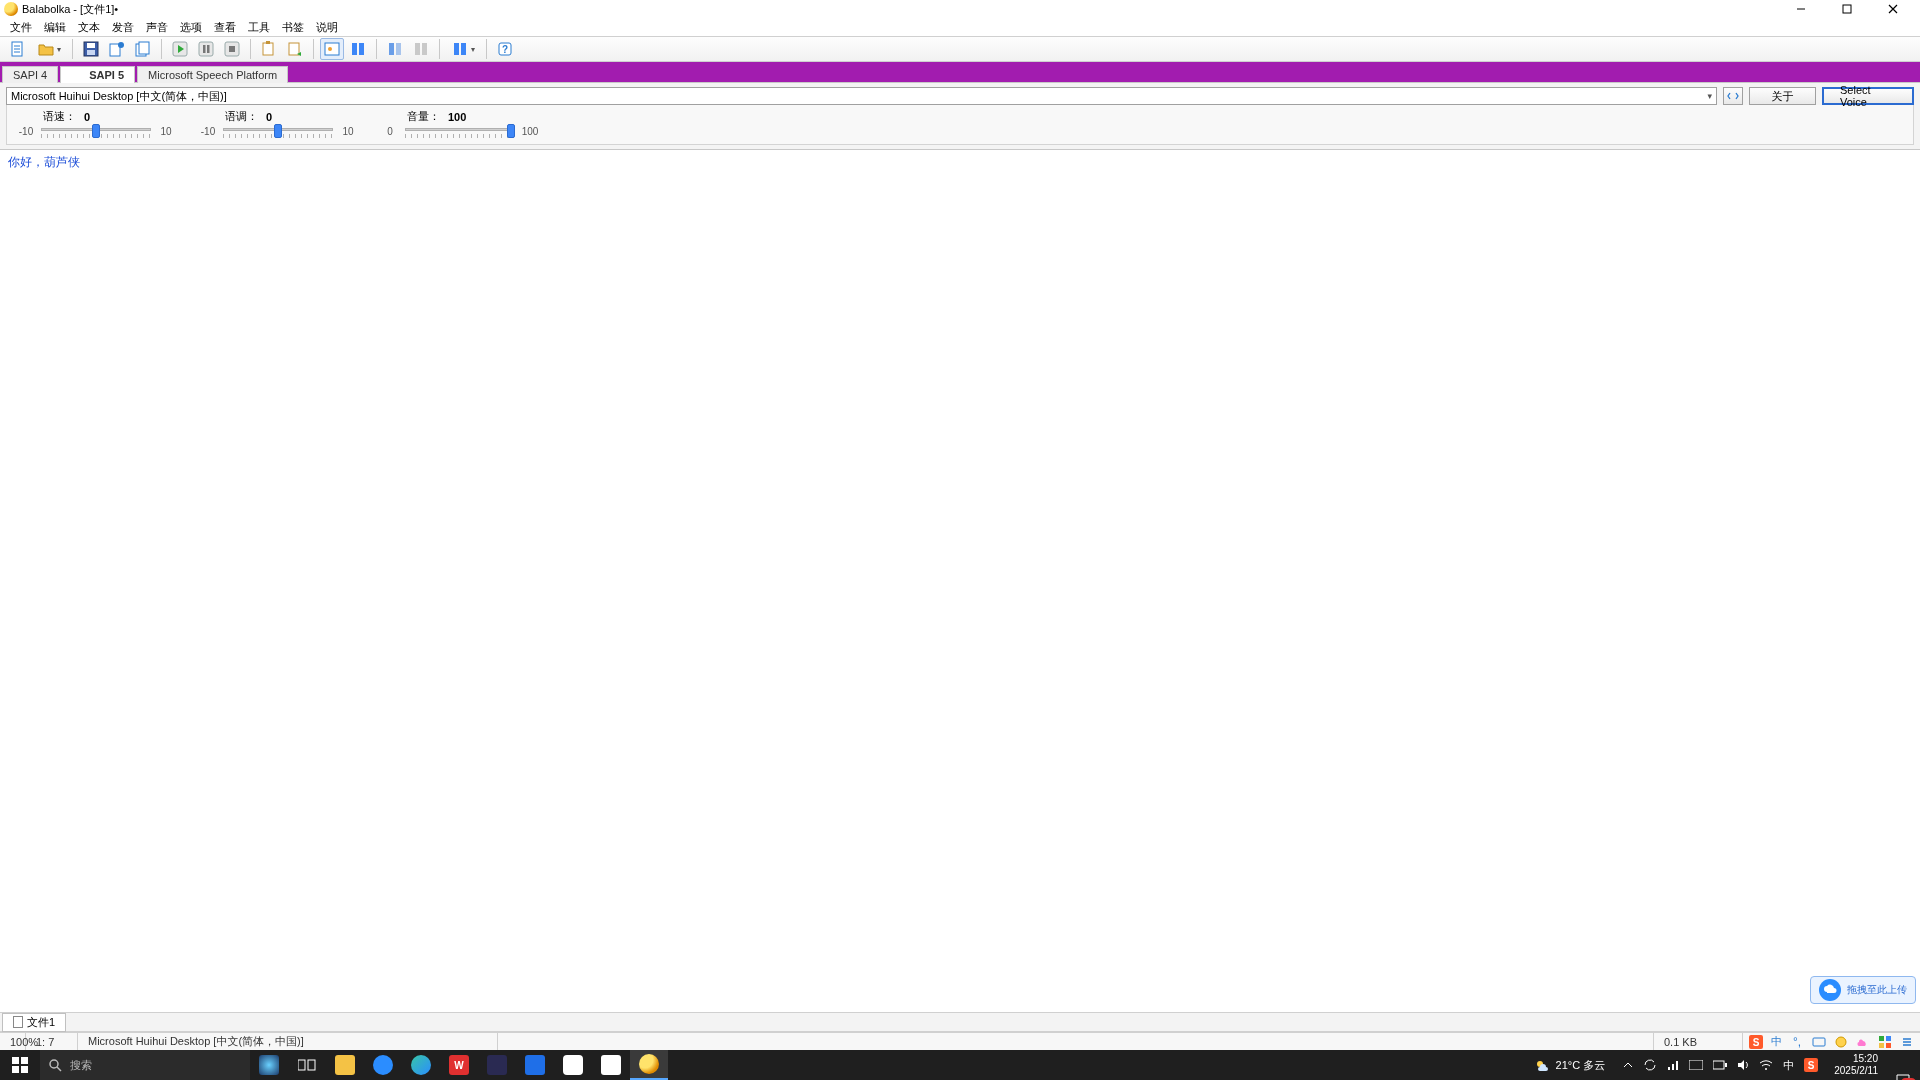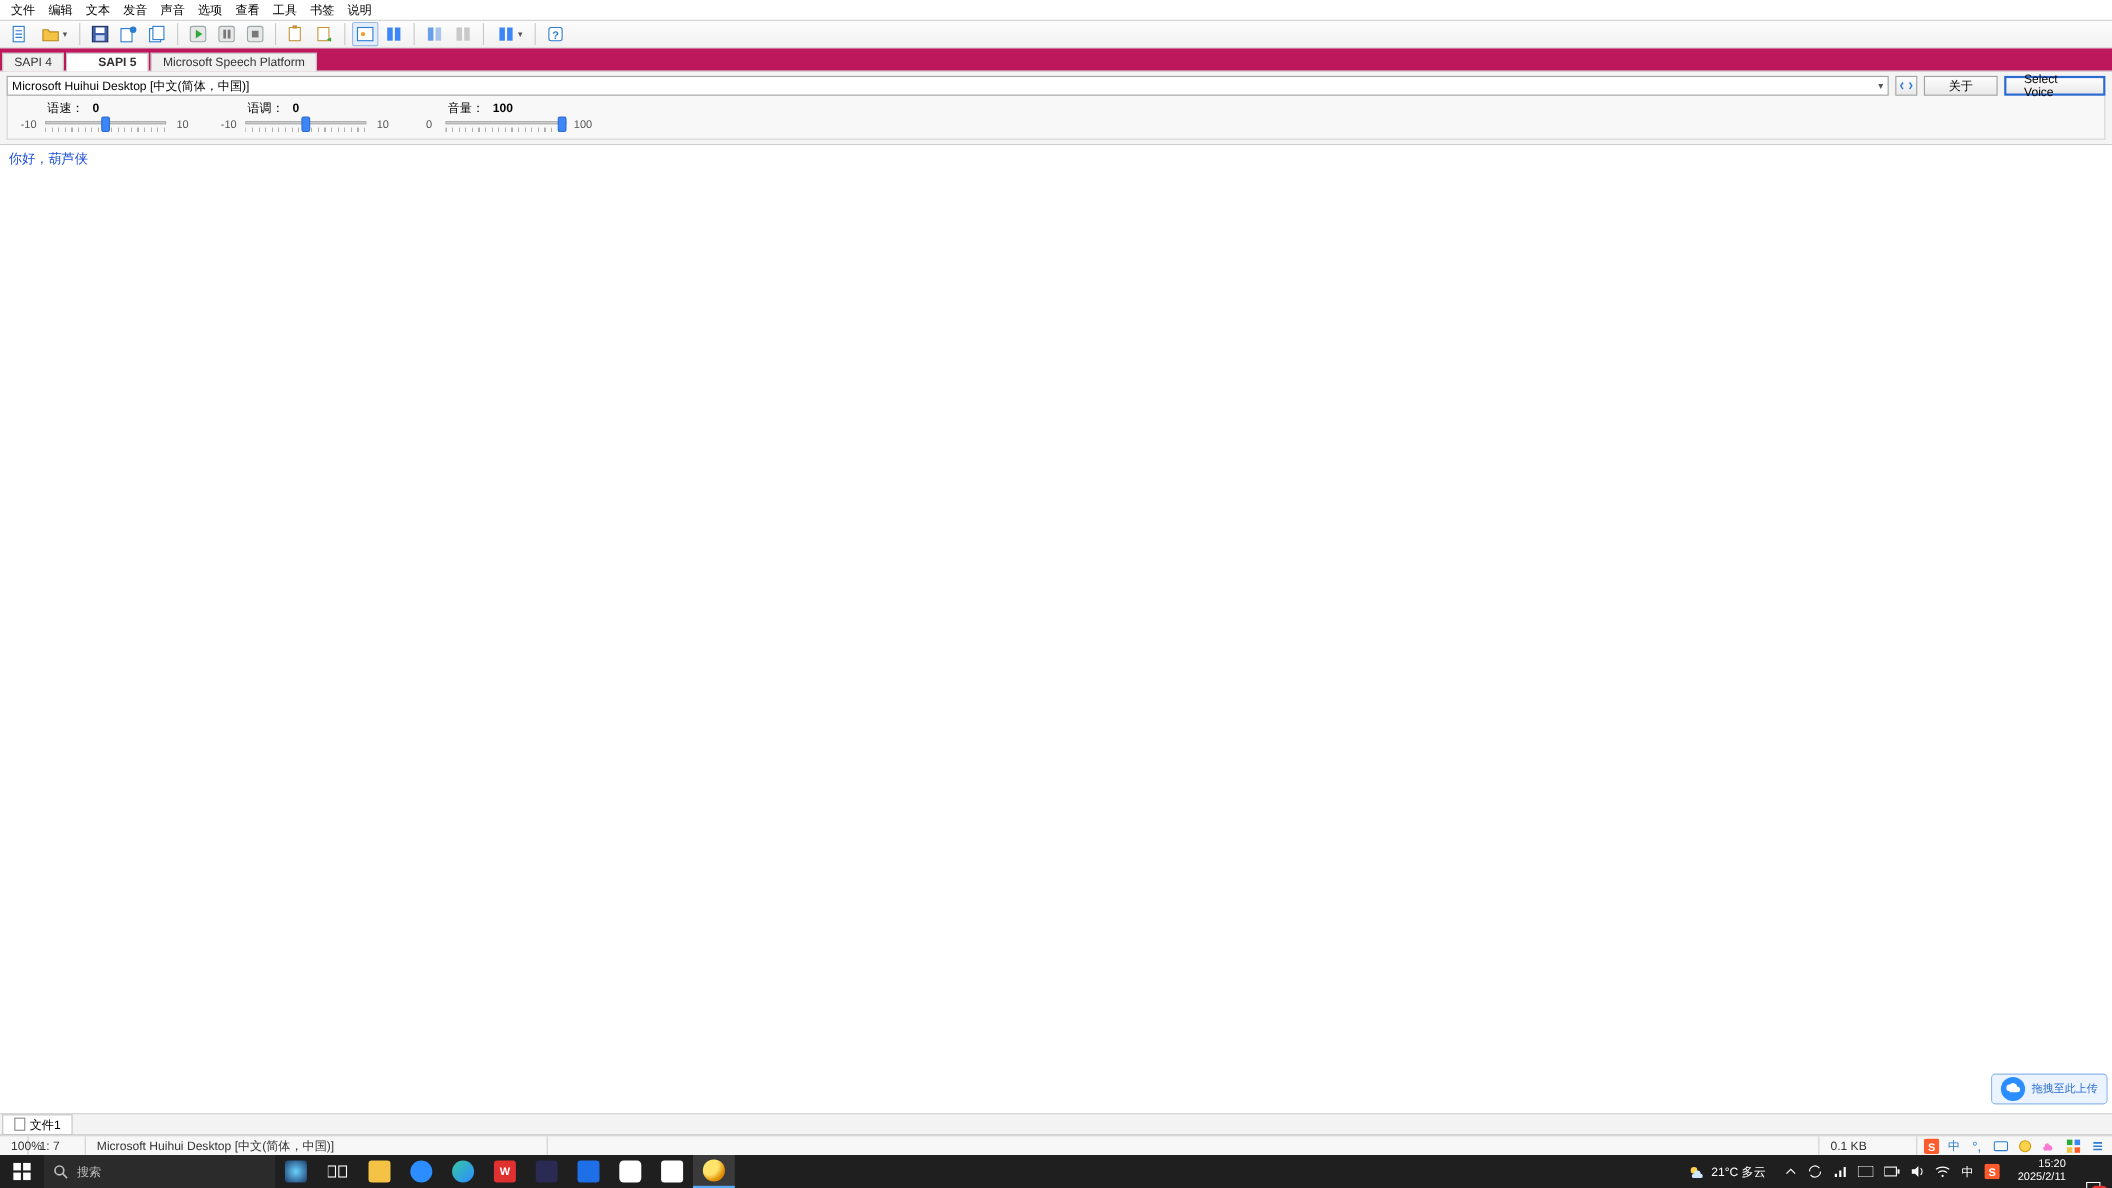--- a/index.html
+++ b/index.html
@@ -16,21 +16,21 @@
 .menubar .menu-item { padding: 0 6px; }
 
 .toolbar { height: 26px; border-top: 1px solid #d0d0d0; border-bottom: 1px solid #d0d0d0; background: linear-gradient(#fdfdfd, #f1f1f1); display: flex; align-items: center; padding: 0 6px; gap: 2px; }
 .toolbar .sep { width: 1px; height: 20px; background: #c8c8c8; margin: 0 4px; }
 .toolbar .tbtn { width: 24px; height: 22px; display: flex; align-items: center; justify-content: center; border: 1px solid transparent; border-radius: 2px; }
 .toolbar .tbtn.active { background: #e4eefb; border-color: #9ab9e4; }
 .toolbar .tbtn.drop { width: 34px; }
 .toolbar .tbtn svg { width: 18px; height: 18px; }
 .toolbar .dropcaret { margin-left: 2px; font-size: 8px; color: #555; }
 
-.apitabs { height: 21px; background: #be185d; border-bottom: 1px solid #c8c8c8; display: flex; align-items: flex-end; font-size: 11px; padding-left: 2px; }
+.apitabs { height: 21px; background: #a21caf; border-bottom: 1px solid #c8c8c8; display: flex; align-items: flex-end; font-size: 11px; padding-left: 2px; }
 .apitabs .apitab { padding: 2px 10px 2px; border: 1px solid #c8c8c8; border-bottom: none; background: #f0f0f0; margin-right: 2px; position: relative; top: 1px; color: #333; }
 .apitabs .apitab.active { background: #fff; font-weight: bold; padding-left: 28px; }
 
 .voicepanel { border-bottom: 1px solid #c8c8c8; background: #f4f4f4; padding: 4px 6px; }
 .voicerow { display: flex; gap: 6px; align-items: center; }
 .voicesel { flex: 1; height: 18px; border: 1px solid #a0a0a0; background: #fff; font-size: 11px; padding: 0 4px; display: flex; align-items: center; justify-content: space-between; }
 .voicesel .caret { font-size: 9px; color: #555; }
 .sqbtn { width: 20px; height: 18px; border: 1px solid #a0a0a0; background: linear-gradient(#fdfdfd,#e9e9e9); display:flex; align-items:center; justify-content:center; font-size:10px;}
 .btn { height: 18px; border: 1px solid #7a9ecf; background: linear-gradient(#fdfdfd,#e9e9e9); font-size: 11px; padding: 0 16px; display:flex; align-items:center; justify-content:center;}
 .btn.about { width: 67px; border-color:#a0a0a0;}
@@ -89,20 +89,40 @@
 .taskbar svg { display:block;}
 
 .app { display:flex; flex-direction:column; height: calc(100% - 30px); width:100%; }
 .main { flex:1; display:flex; flex-direction:column; min-height:0;}
 </style>
 </head>
 <body>
 
 <div class="app">
 
+  <div class="titlebar">
+    <div class="app-icon"></div>
+    <div class="title-text">Balabolka - [文件1]•</div>
+    <div class="spacer"></div>
+    <div class="winbtn">
+        <svg viewBox="0 0 10 10">
+          <path d="M1 5h8" stroke="#000" stroke-width="1"></path>
+        </svg>
+      </div>
+    <div class="winbtn">
+        <svg viewBox="0 0 10 10">
+          <rect x="1" y="1" width="8" height="8" fill="none" stroke="#000"></rect>
+        </svg>
+      </div>
+    <div class="winbtn">
+        <svg viewBox="0 0 10 10">
+          <path d="M1 1l8 8M9 1l-8 8" stroke="#000" stroke-width="1.2"></path>
+        </svg>
+      </div>
+  </div>
 
   <div class="menubar">
     <div class="menu-item">文件</div>
     <div class="menu-item">编辑</div>
     <div class="menu-item">文本</div>
     <div class="menu-item">发音</div>
     <div class="menu-item">声音</div>
     <div class="menu-item">选项</div>
     <div class="menu-item">查看</div>
     <div class="menu-item">工具</div>

